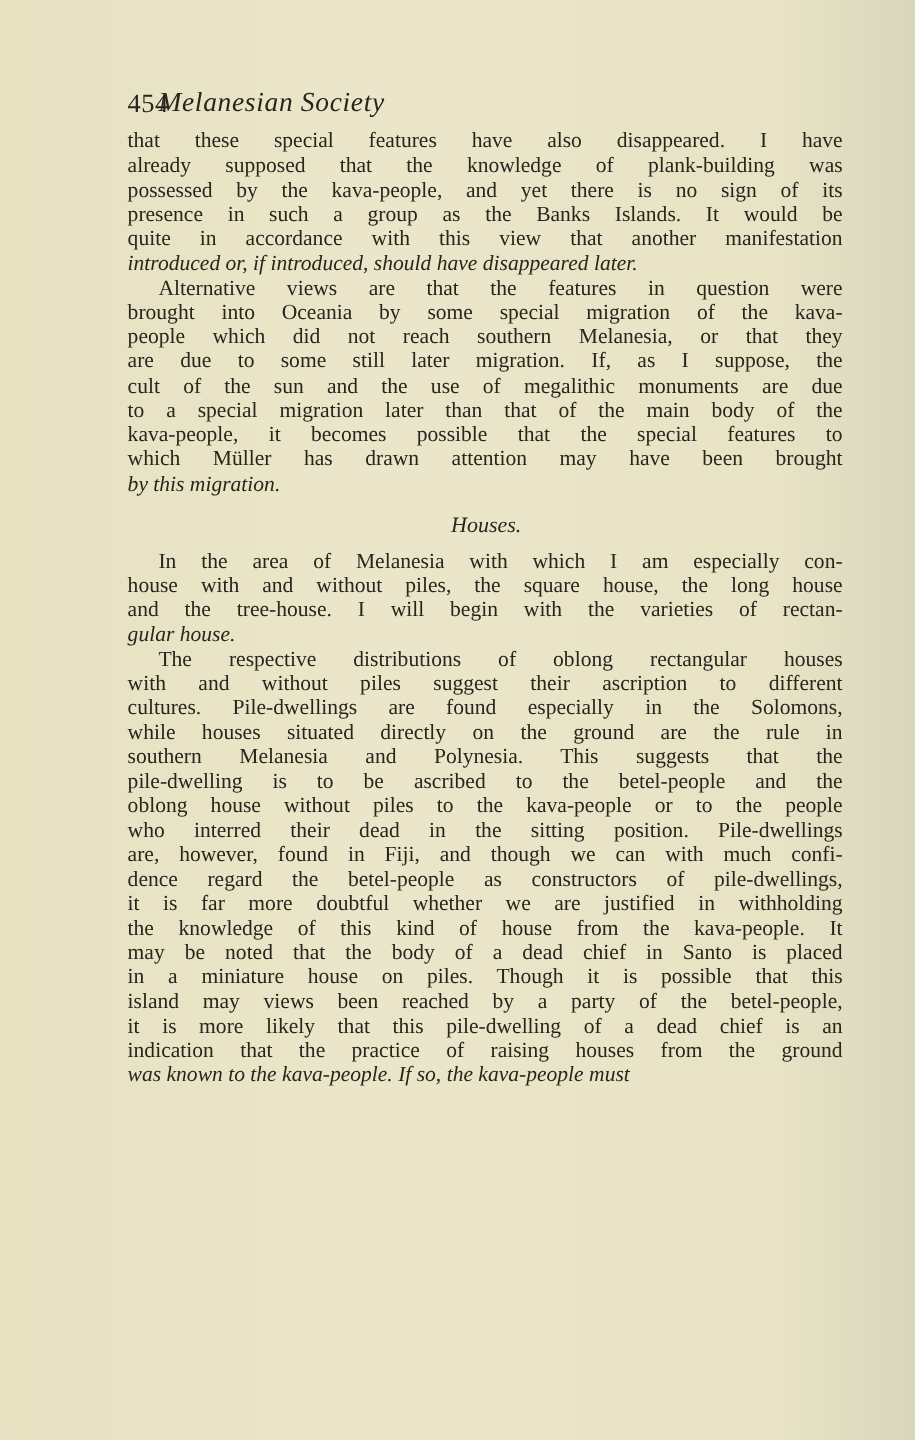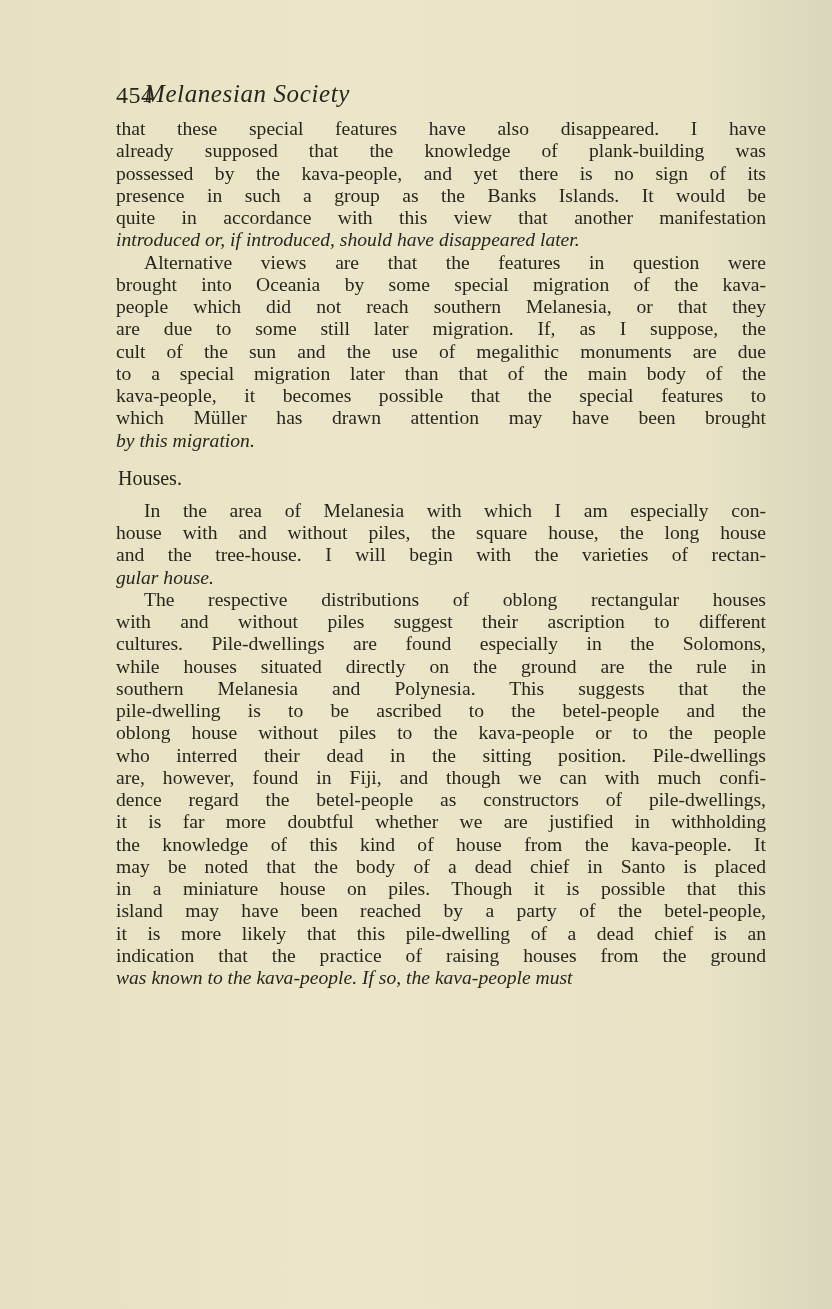--- a/index.html
+++ b/index.html
@@ -60,21 +60,22 @@
       white-space: nowrap;
     }
     .line.last {
       text-align-last: left;
       font-style: italic;
     }
     .indent {
       padding-left: 28px;
     }
     .section-heading {
-      text-align: left;
+      font-style: italic;
+      text-align: center;
       font-size: 20px;
       line-height: 22px;
       margin: 15px 0 11px 0;
       padding-left: 2px;
     }
   </style>
 </head>
 <body>
 
 <div class="page">
@@ -121,20 +122,20 @@
           <span class="line">southern Melanesia and Polynesia.  This suggests that the</span>
           <span class="line">pile-dwelling is to be ascribed to the betel-people and the</span>
           <span class="line">oblong house without piles to the kava-people or to the people</span>
           <span class="line">who interred their dead in the sitting position.  Pile-dwellings</span>
           <span class="line">are, however, found in Fiji, and though we can with much confi-</span>
           <span class="line">dence regard the betel-people as constructors of pile-dwellings,</span>
           <span class="line">it is far more doubtful whether we are justified in withholding</span>
           <span class="line">the knowledge of this kind of house from the kava-people.  It</span>
           <span class="line">may be noted that the body of a dead chief in Santo is placed</span>
           <span class="line">in a miniature house on piles.  Though it is possible that this</span>
-          <span class="line">island may have been reached by a party of the betel-people,</span>
+          <span class="line">island may views been reached by a party of the betel-people,</span>
           <span class="line">it is more likely that this pile-dwelling of a dead chief is an</span>
           <span class="line">indication that the practice of raising houses from the ground</span>
           <span class="line last">was known to the kava-people.  If so, the kava-people must</span>
         </p>
       </div>
   </div>
 </div>
 
 </body></html>

